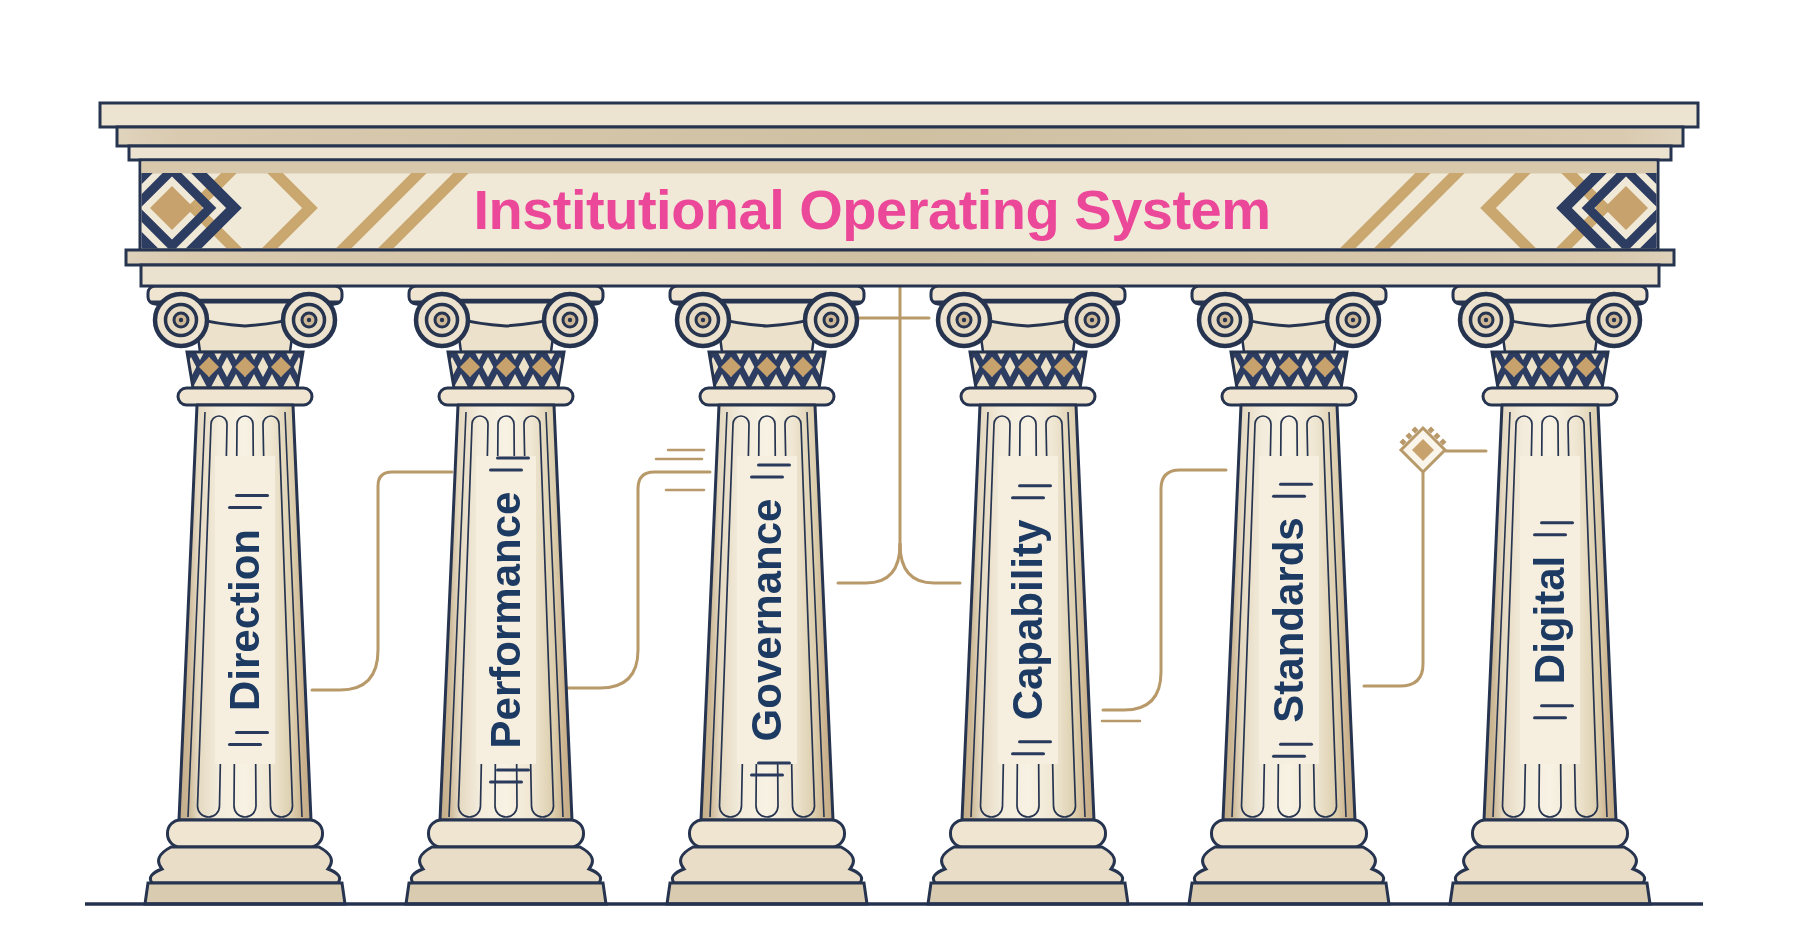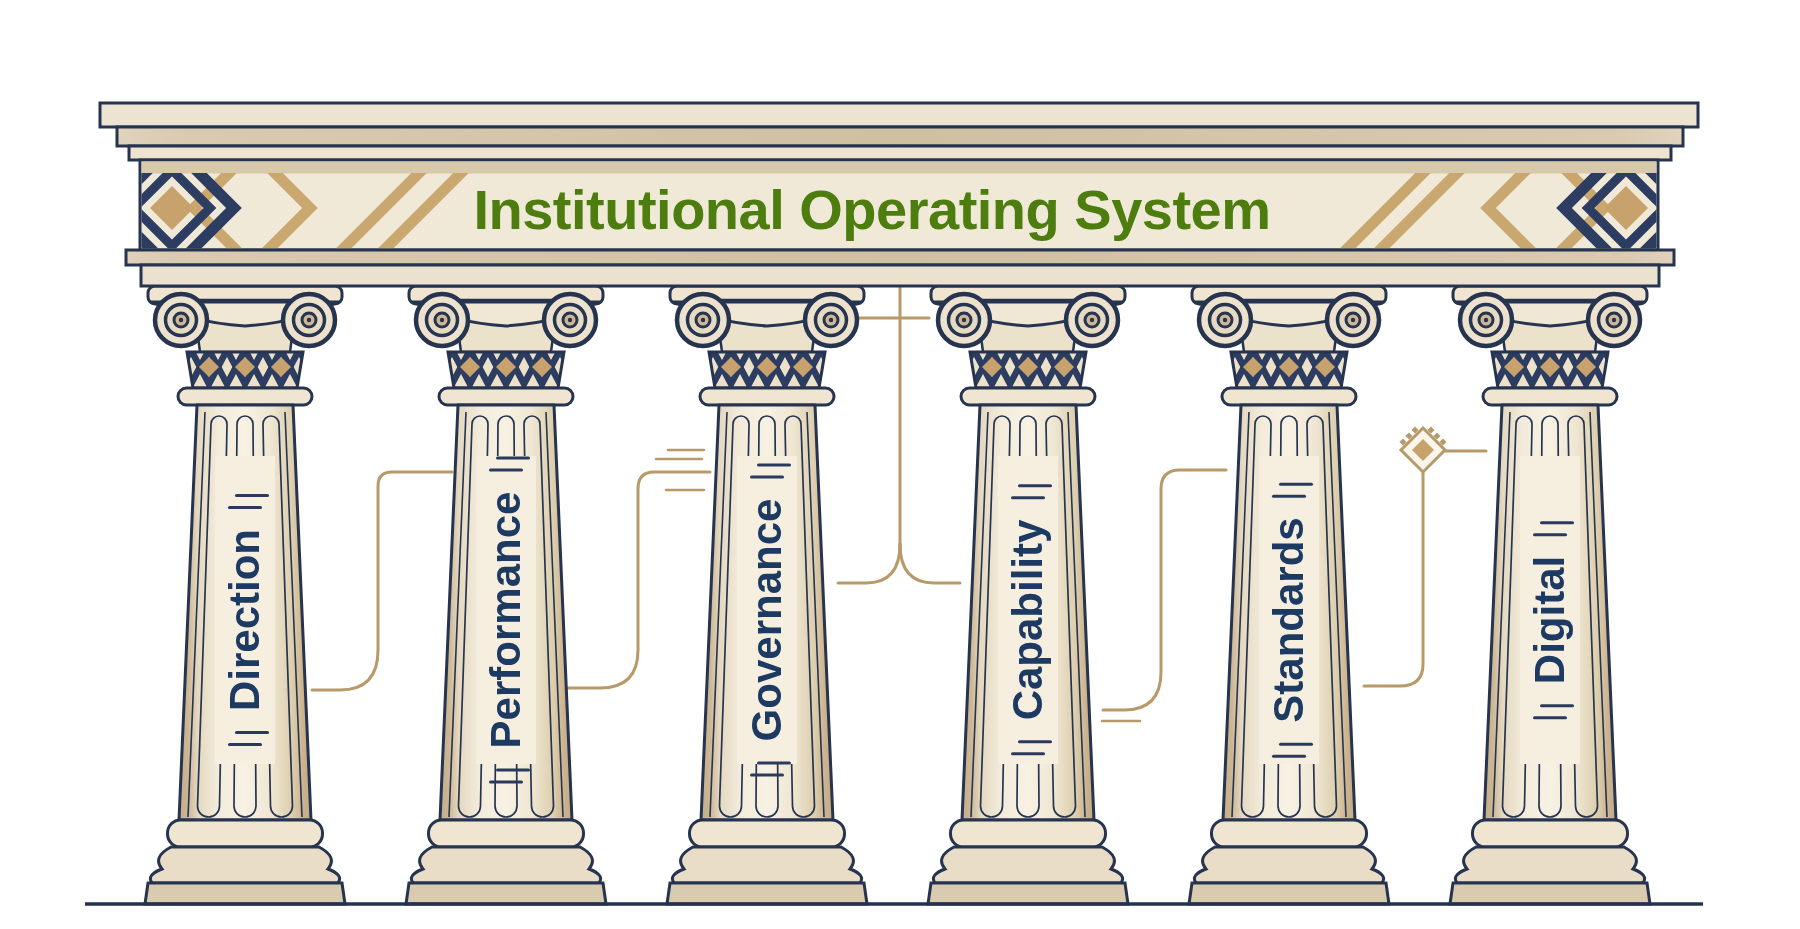--- a/index.html
+++ b/index.html
@@ -3,21 +3,21 @@
 <meta charset="utf-8">
 <style>
   html,body{margin:0;padding:0;background:#ffffff;}
   .stage{
     position:relative;width:1800px;height:929px;overflow:hidden;background:#ffffff;
     font-family:"Liberation Sans",sans-serif;
   }
   .stage svg{position:absolute;left:0;top:0;}
   .banner-title{
     position:absolute;left:872px;top:209px;transform:translate(-50%,-50%);
-    font-size:56px;font-weight:700;color:#4d7c0f;letter-spacing:-0.5px;white-space:nowrap;
+    font-size:56px;font-weight:700;color:#ec4899;letter-spacing:-0.5px;white-space:nowrap;
   }
   .pillar-label{
     position:absolute;top:620px;transform:translate(-50%,-50%) rotate(-90deg);
     display:flex;flex-direction:row;align-items:center;gap:20px;
     color:#1d3a63;font-weight:700;font-size:42px;white-space:nowrap;letter-spacing:0;
   }
   .dp{display:flex;flex-direction:row;gap:9px;}
   .dp i{display:block;width:3px;height:34px;background:#2a3a5c;border-radius:2px;}
   .dp i:last-child{transform:translateY(7px);}
 </style>

